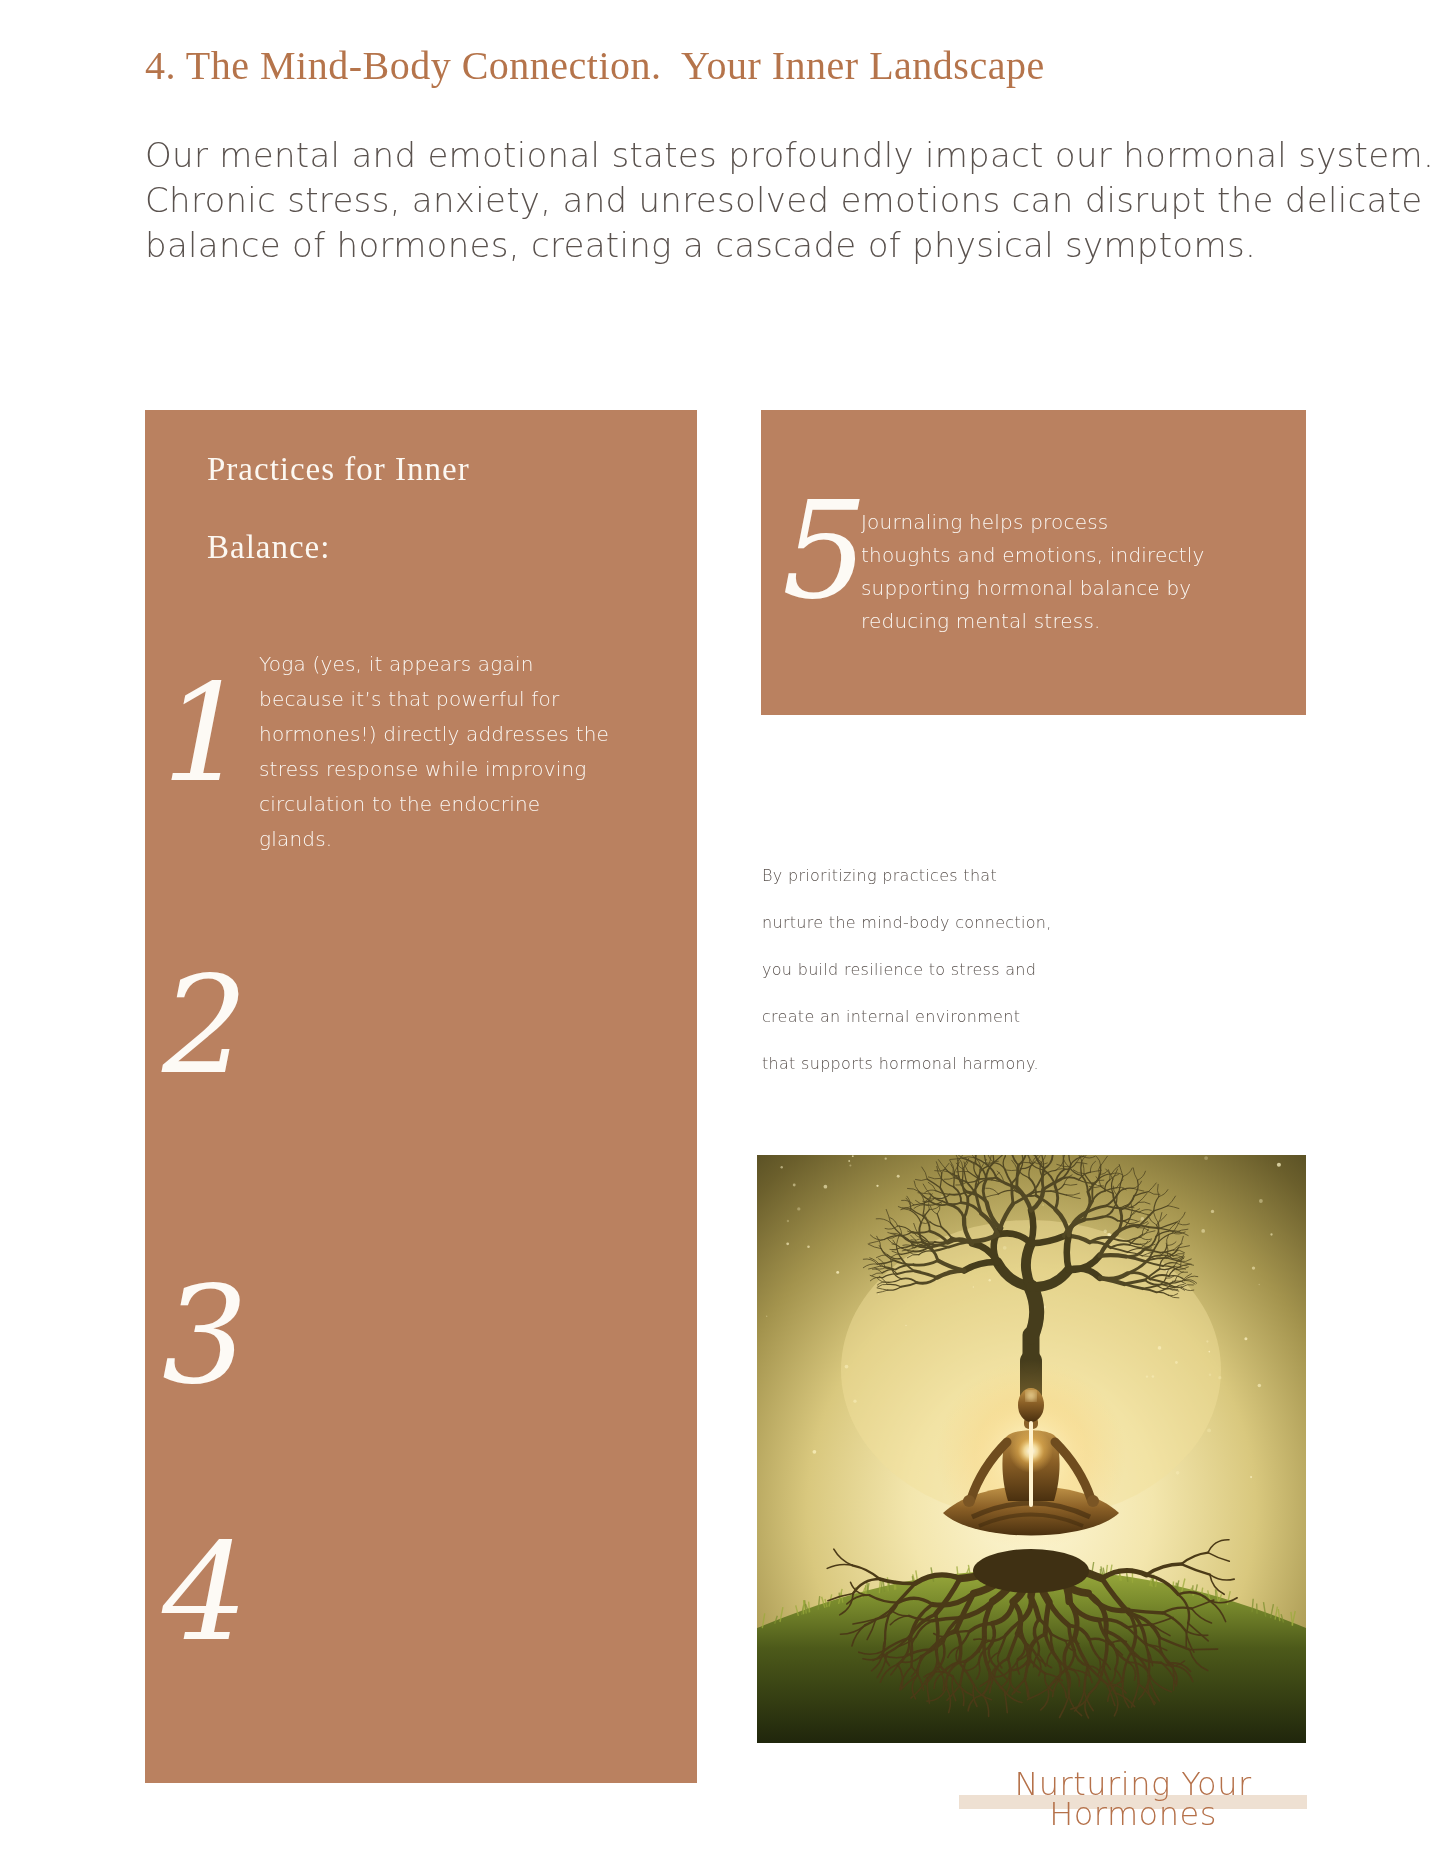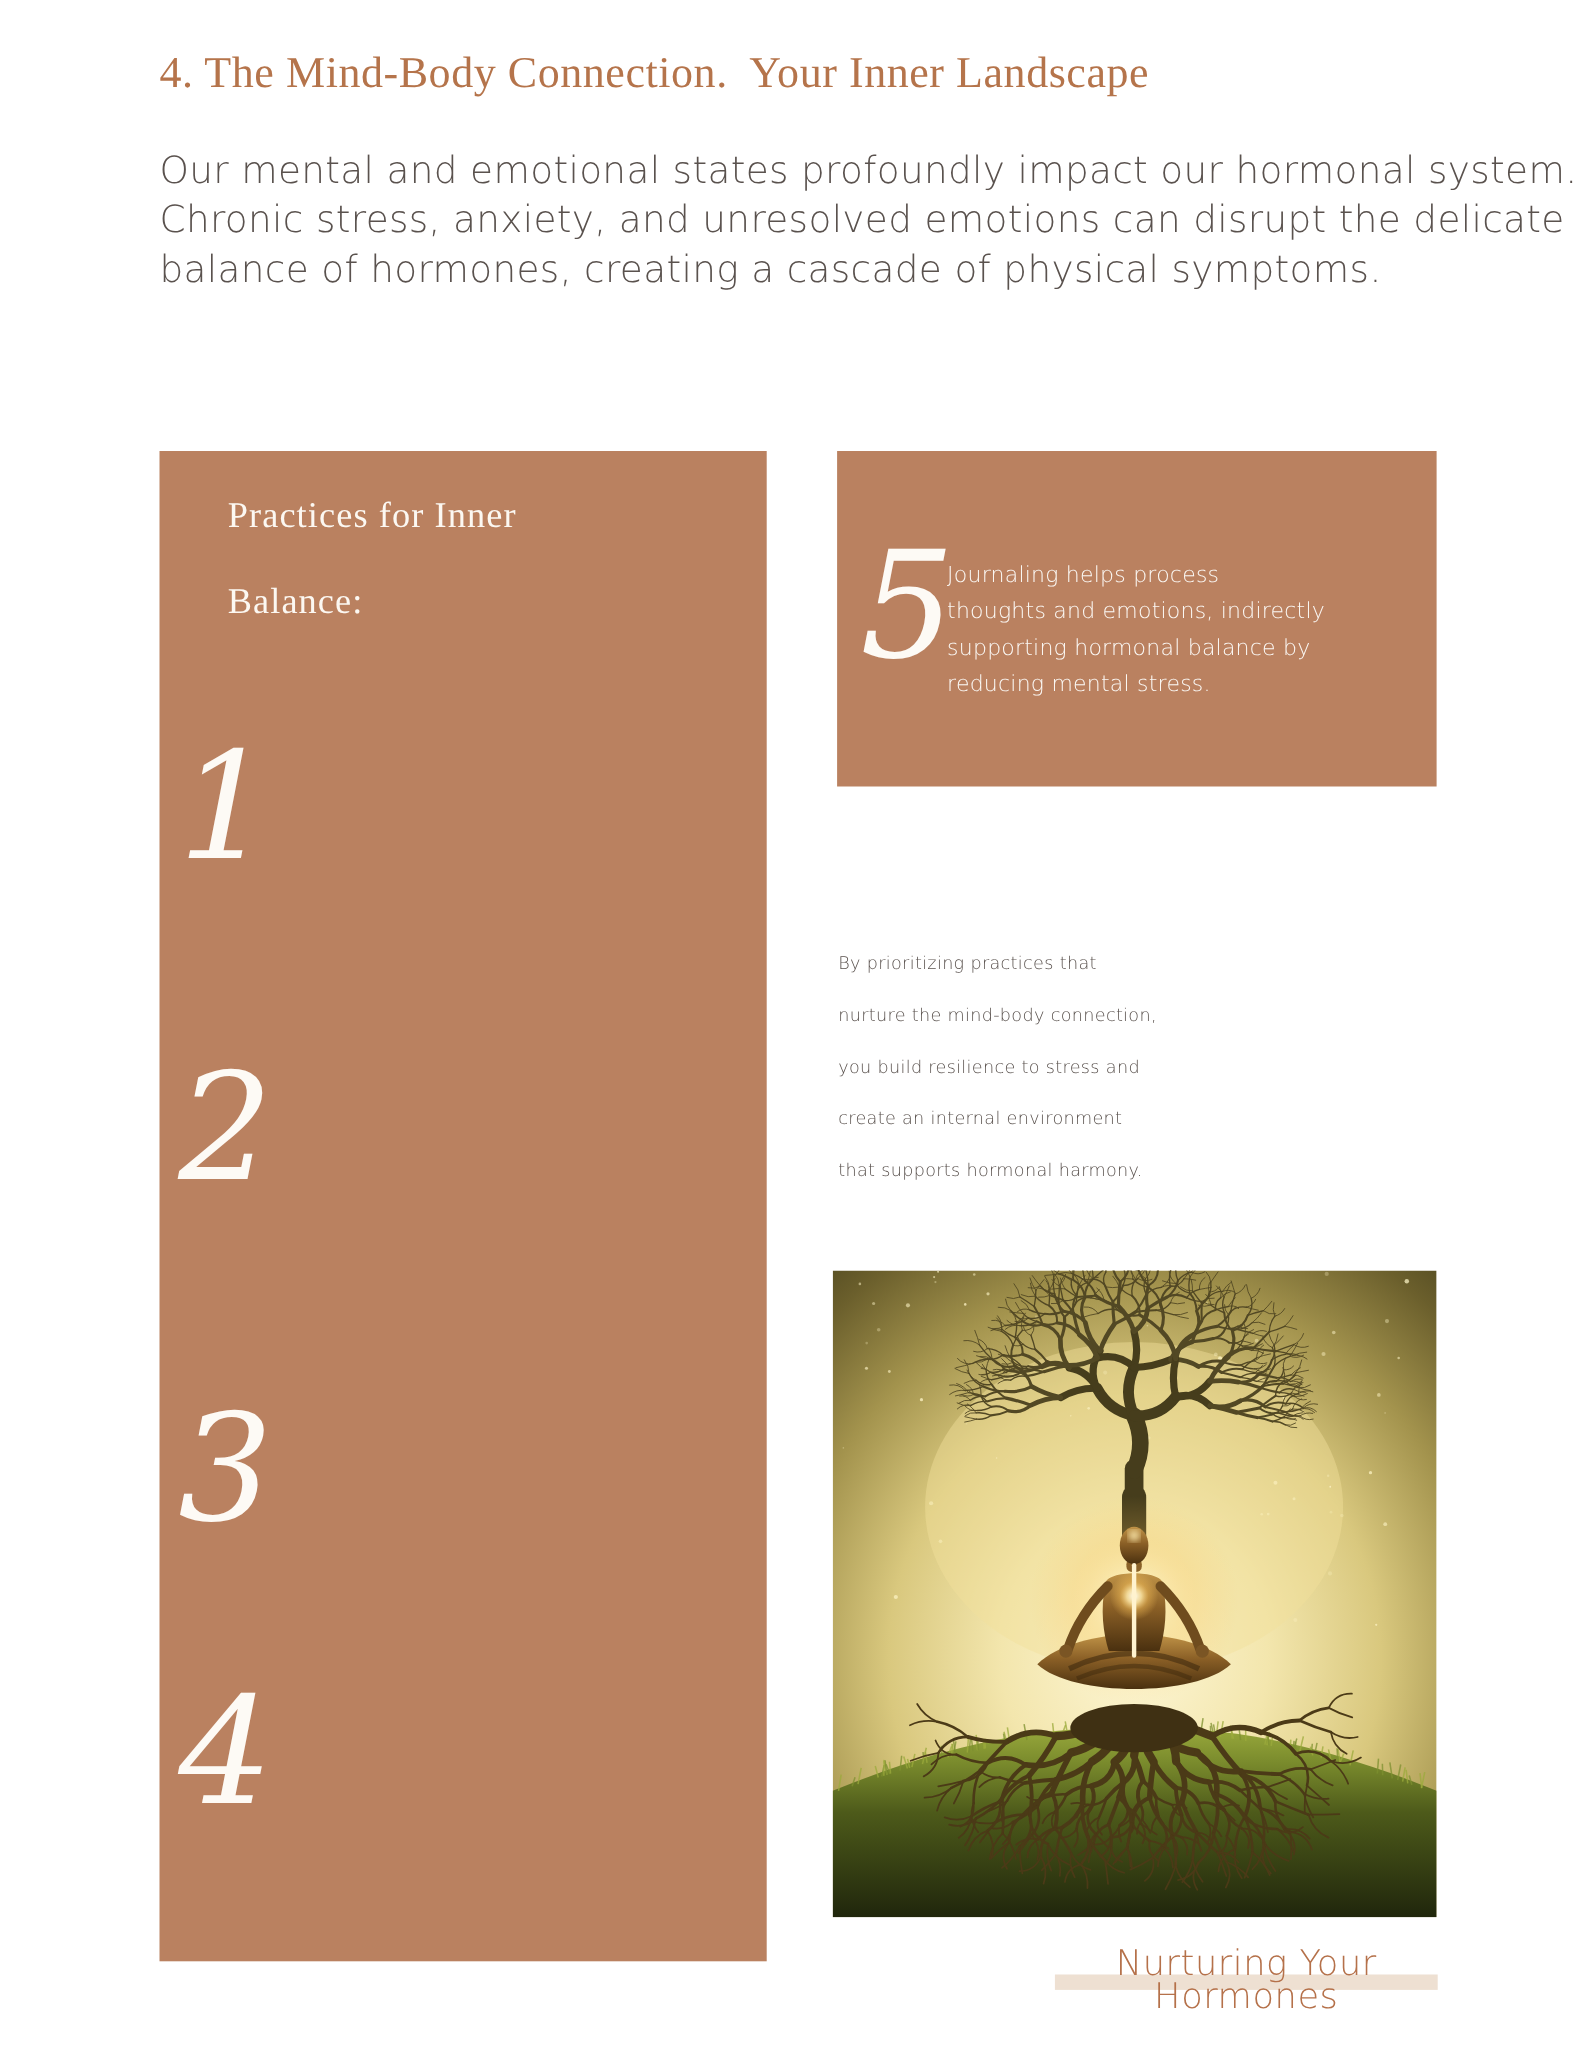--- a/index.html
+++ b/index.html
@@ -72,20 +72,26 @@
 
   <div class="intro">Our mental and emotional states profoundly impact our hormonal system.
 Chronic stress, anxiety, and unresolved emotions can disrupt the delicate
 balance of hormones, creating a cascade of physical symptoms.</div>
 
   <div class="box box-left">
     <div class="box-heading">Practices for Inner
 Balance:</div>
 
     <div class="num n1">1</div>
+    <div class="itxt t1">Yoga (yes, it appears again
+because it’s that powerful for
+hormones!) directly addresses the
+stress response while improving
+circulation to the endocrine
+glands.</div>
 
     <div class="num n2">2</div>
 
     <div class="num n3">3</div>
 
     <div class="num n4">4</div>
   </div>
 
   <div class="box box-right">
     <div class="num n5">5</div>

